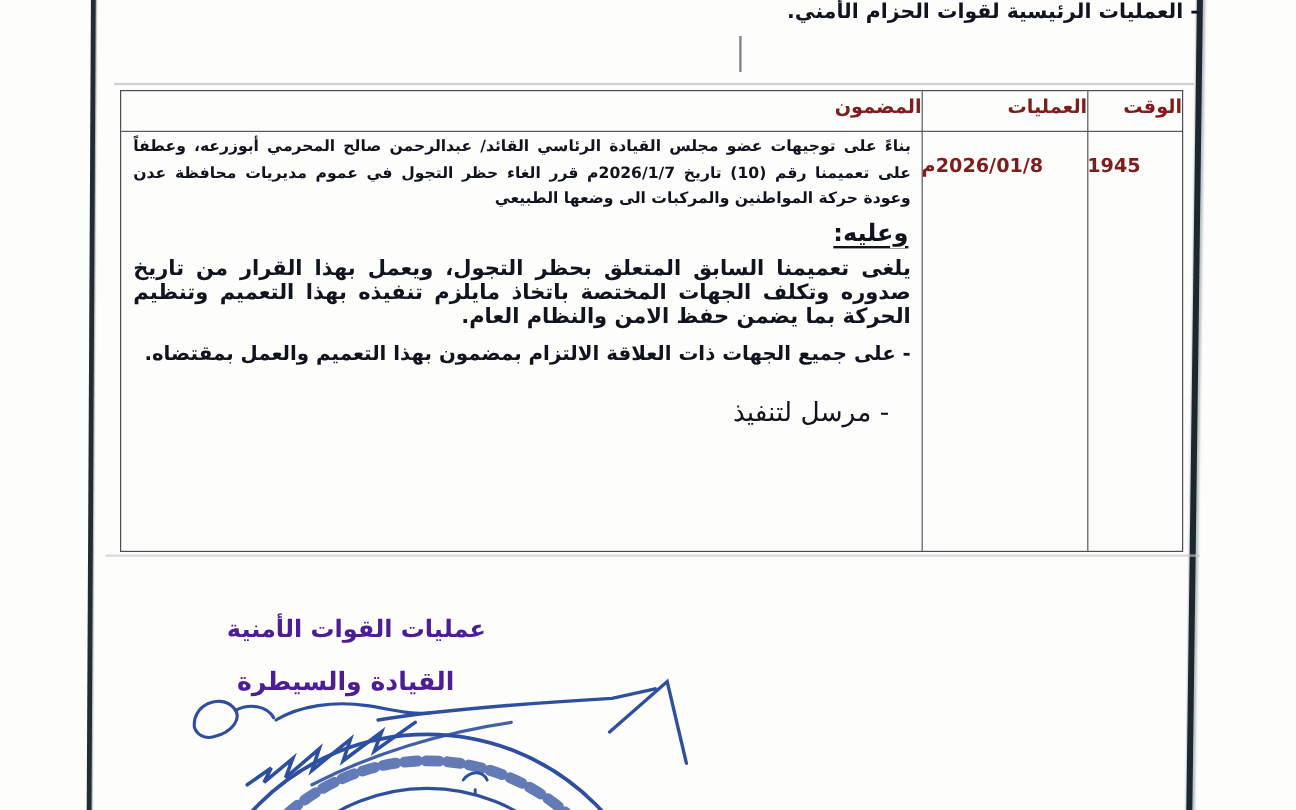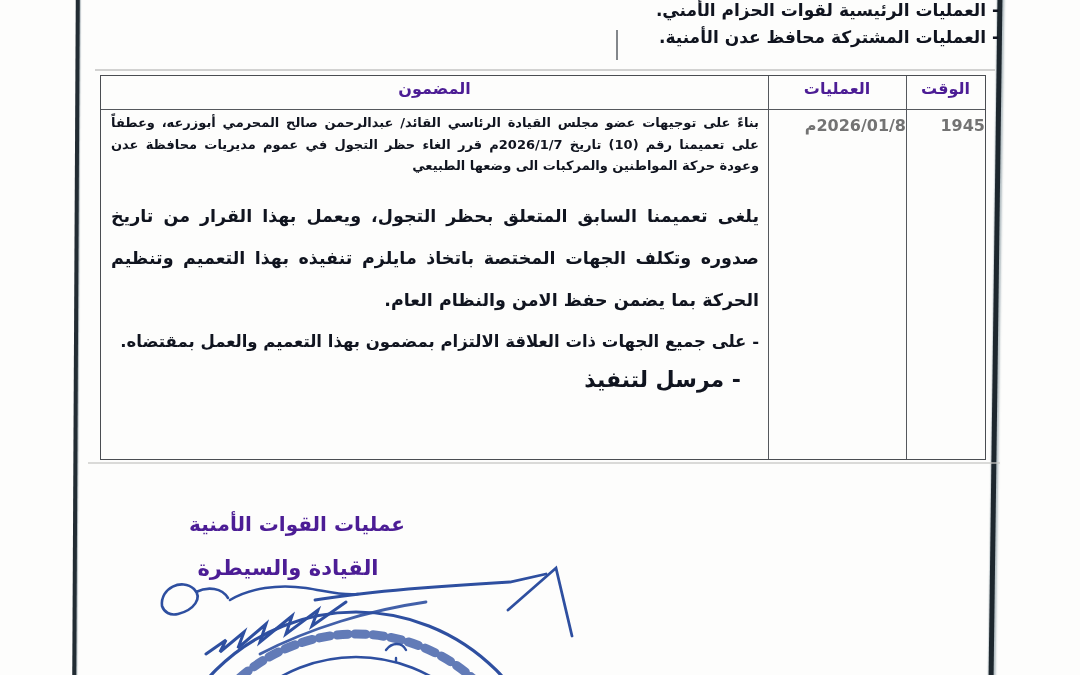--- a/index.html
+++ b/index.html
@@ -22,31 +22,31 @@
     position:absolute;right:88px;top:-3px;width:430px;
     direction:rtl;text-align:right;
     font-weight:bold;font-size:17px;line-height:27px;color:#10141f;
     letter-spacing:-0.2px;
   }
 
   
   .tbl{position:absolute;left:100px;top:75px;width:884px;height:383px;border:1.4px solid #4a4d52;}
   .tbl .vsep{position:absolute;top:0;width:1.3px;height:100%;background:#55585d;}
   .tbl .hsep{position:absolute;left:0;top:33px;width:100%;height:1.3px;background:#55585d;}
-  .hdr{position:absolute;top:3px;height:28px;font-weight:bold;font-size:16px;text-align:center;direction:rtl;color:#4c1d95;}
-  .cellval{position:absolute;top:40px;font-weight:bold;font-size:16px;text-align:right;direction:rtl;color:#737373;}
+  .hdr{position:absolute;top:3px;height:28px;font-weight:bold;font-size:16px;direction:rtl;color:#7f1d1d;}
+  .cellval{position:absolute;top:52px;font-weight:bold;font-size:16px;text-align:left;direction:rtl;color:#7f1d1d;}
 
   .content-cell{
     position:absolute;left:10px;top:36px;width:648px;direction:rtl;color:#10141f;
   }
   .p1{font-weight:bold;font-size:13px;line-height:21.5px;text-align:justify;margin:0;}
   .transition{font-weight:bold;font-size:20px;margin:5px 2px 2px 0;display:inline-block;text-decoration:underline;text-underline-offset:4px;}
-  .p2{font-weight:bold;font-size:17.5px;line-height:42px;text-align:justify;margin:18px 0 0 0;letter-spacing:-0.2px;}
+  .p2{font-weight:bold;font-size:17.5px;line-height:20px;text-align:justify;margin:6px 0 0 0;letter-spacing:-0.2px;}
   .b1{font-weight:bold;font-size:16.5px;line-height:26px;text-align:right;margin:8px 0 0 0;}
-  .b2{font-weight:bold;font-size:22px;margin:12px 18px 0 0;text-align:right;}
+  .b2{font-weight:normal;font-size:22px;margin:24px 18px 0 0;text-align:right;}
 
   
   .footer-label{position:absolute;direction:rtl;text-align:center;font-weight:bold;color:#4c1d95;}
   .f1{left:172px;top:512px;width:250px;font-size:20px;letter-spacing:-0.3px;}
   .f2{left:178px;top:556px;width:220px;font-size:21px;letter-spacing:-0.3px;}
 
   .sig-stamp{position:absolute;left:110px;top:558px;width:500px;height:117px;}
 </style>
 </head>
 <body>
@@ -54,37 +54,37 @@
 <div class="screen">
 
   <div class="edge left"></div>
   <div class="edge right"></div>
   <div class="faint-line" style="left:95px;top:69px;width:900px;height:1.5px;opacity:.8;"></div>
   <div class="faint-line" style="left:88px;top:462px;width:912px;height:2px;opacity:.65;"></div>
   <div class="tick"></div>
 
   <div class="top-bullets">
     <div>- العمليات الرئيسية لقوات الحزام الأمني.</div>
-    <div>- العمليات المشتركة محافظ عدن الأمنية.</div>
   </div>
 
   <div class="tbl">
     <div class="vsep" style="left:667px;"></div>
     <div class="vsep" style="left:805px;"></div>
     <div class="hsep"></div>
 
     <div class="hdr" style="left:0;width:667px;">المضمون</div>
     <div class="hdr" style="left:667px;width:138px;">العمليات</div>
     <div class="hdr" style="left:805px;width:79px;">الوقت</div>
 
     <div class="cellval" style="left:667px;width:138px;">2026/01/8م</div>
     <div class="cellval" style="left:805px;width:79px;">1945</div>
 
     <div class="content-cell">
       <p class="p1">بناءً على توجيهات عضو مجلس القيادة الرئاسي القائد/ عبدالرحمن صالح المحرمي أبوزرعه، وعطفاً على تعميمنا رقم (10) تاريخ 2026/1/7م قرر الغاء حظر التجول في عموم مديريات محافظة عدن وعودة حركة المواطنين والمركبات الى وضعها الطبيعي</p>
+      <div><span class="transition">وعليه:</span></div>
       <p class="p2">يلغى تعميمنا السابق المتعلق بحظر التجول، ويعمل بهذا القرار من تاريخ صدوره وتكلف الجهات المختصة باتخاذ مايلزم تنفيذه بهذا التعميم وتنظيم الحركة بما يضمن حفظ الامن والنظام العام.</p>
       <p class="b1">- على جميع الجهات ذات العلاقة الالتزام بمضمون بهذا التعميم والعمل بمقتضاه.</p>
       <p class="b2">- مرسل لتنفيذ</p>
     </div>
   </div>
 
   <div class="footer-label f1">عمليات القوات الأمنية</div>
   <div class="footer-label f2">القيادة والسيطرة</div>
 
   <svg class="sig-stamp" viewBox="0 0 500 117">

